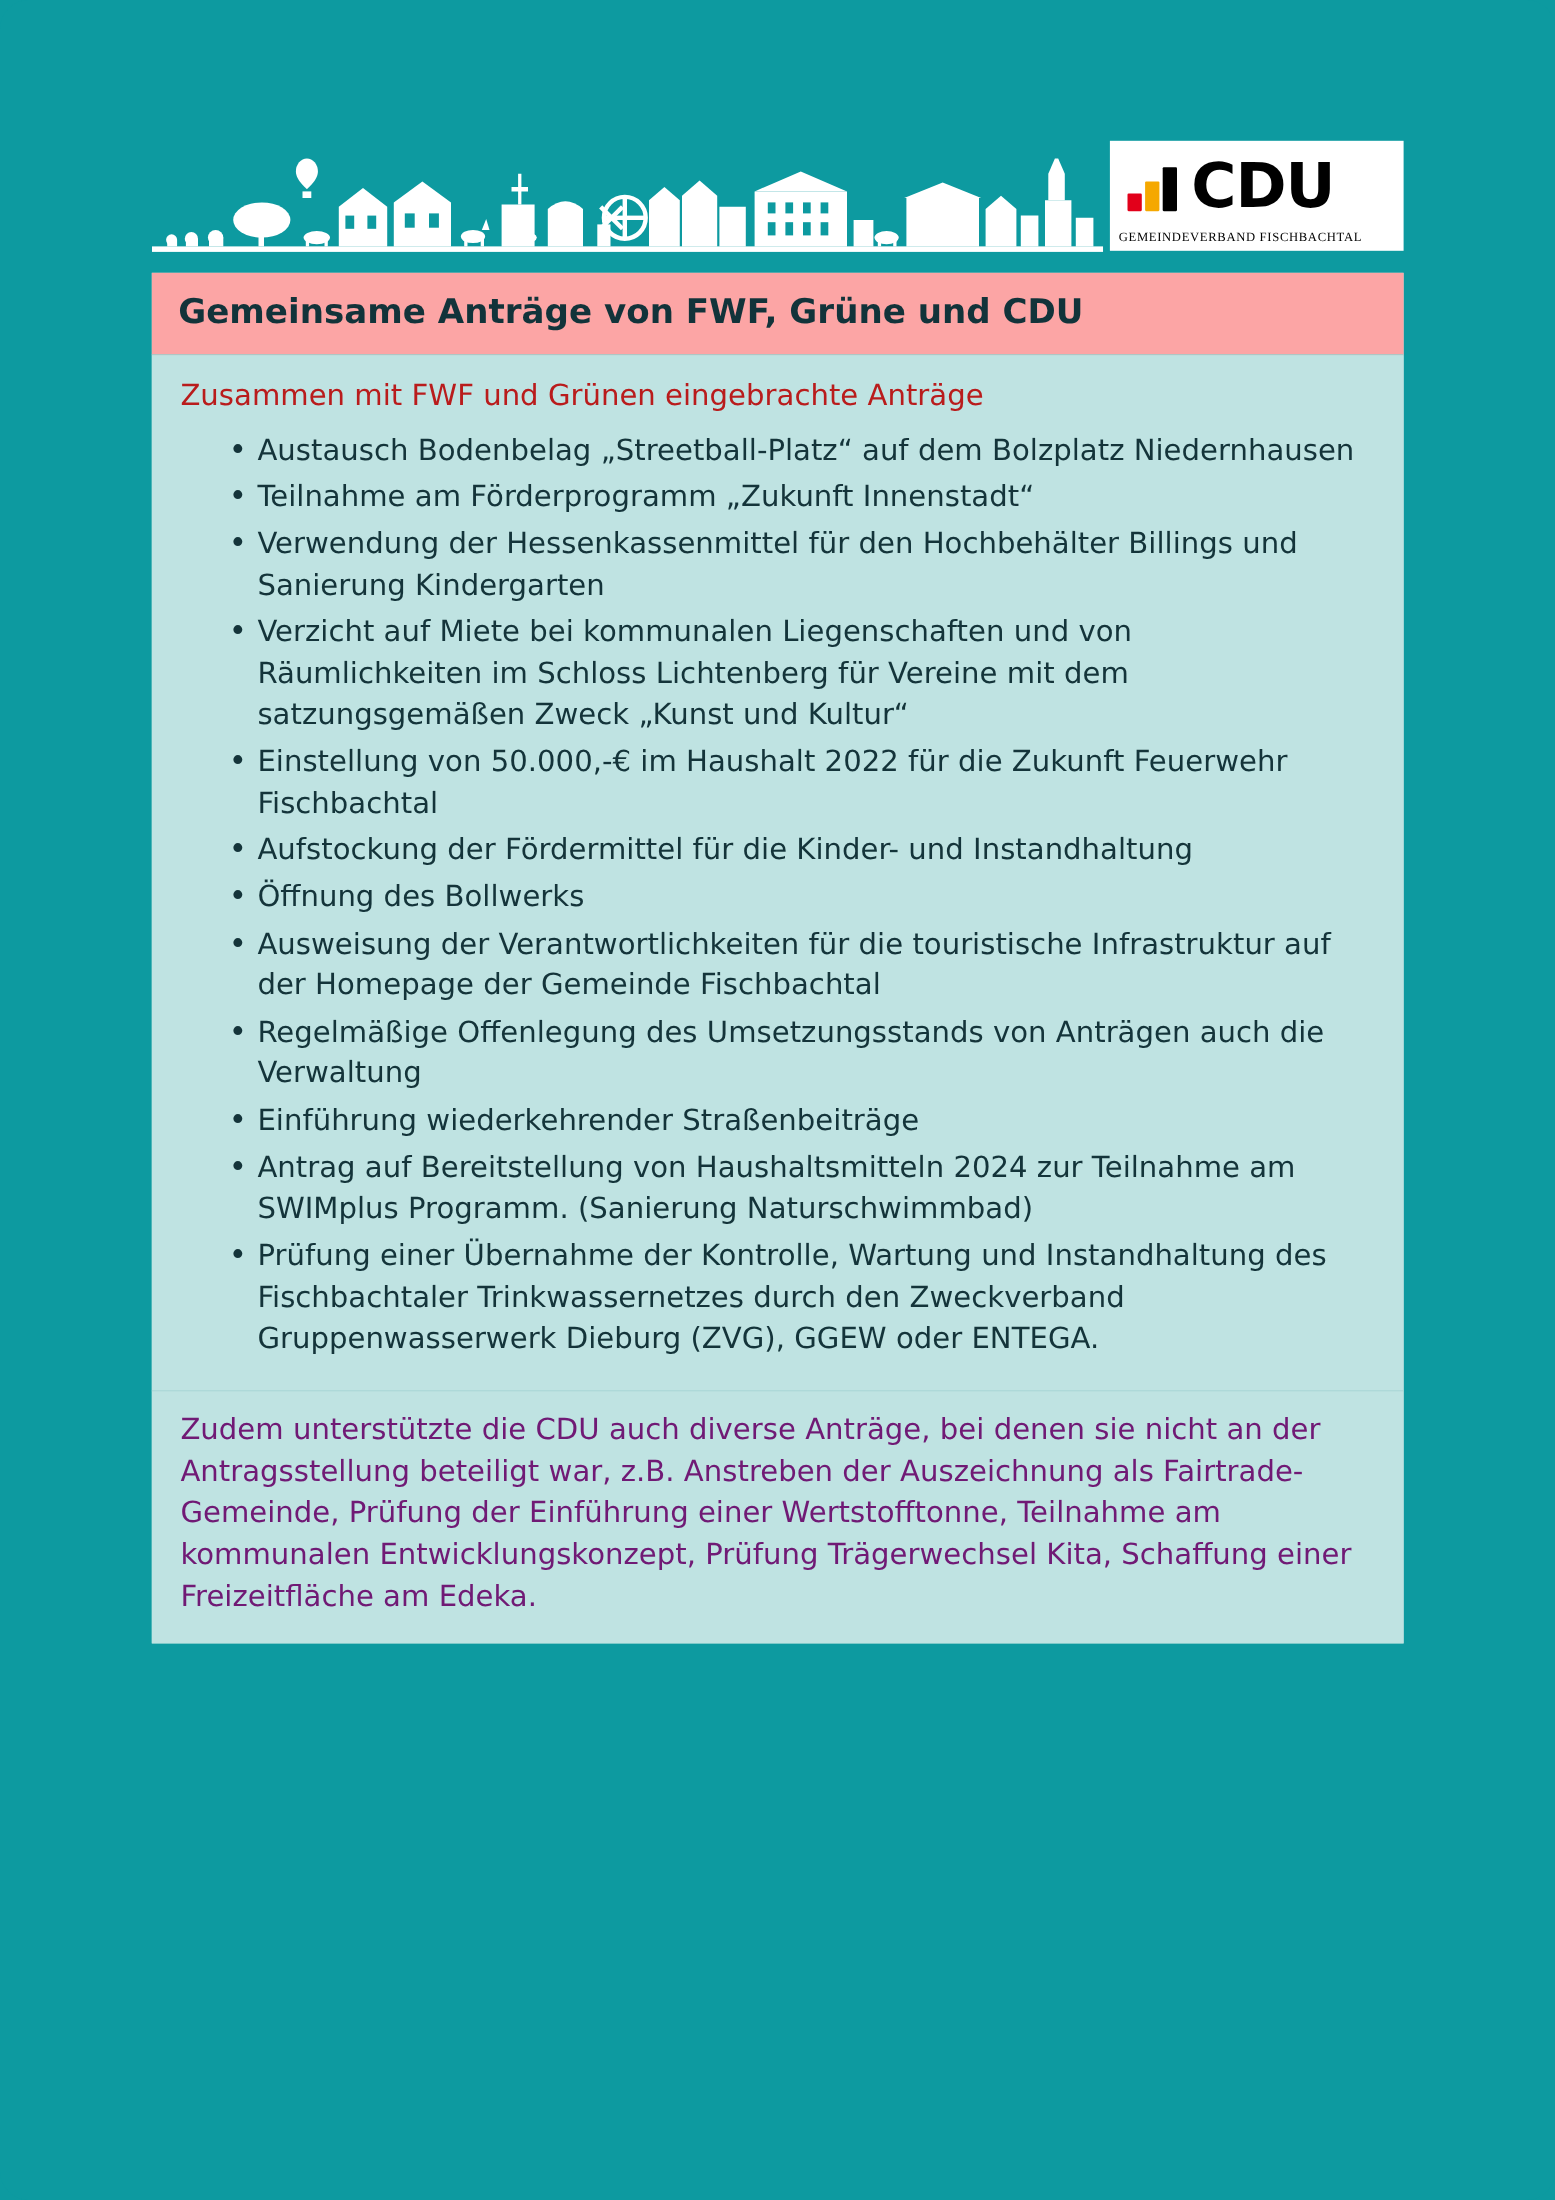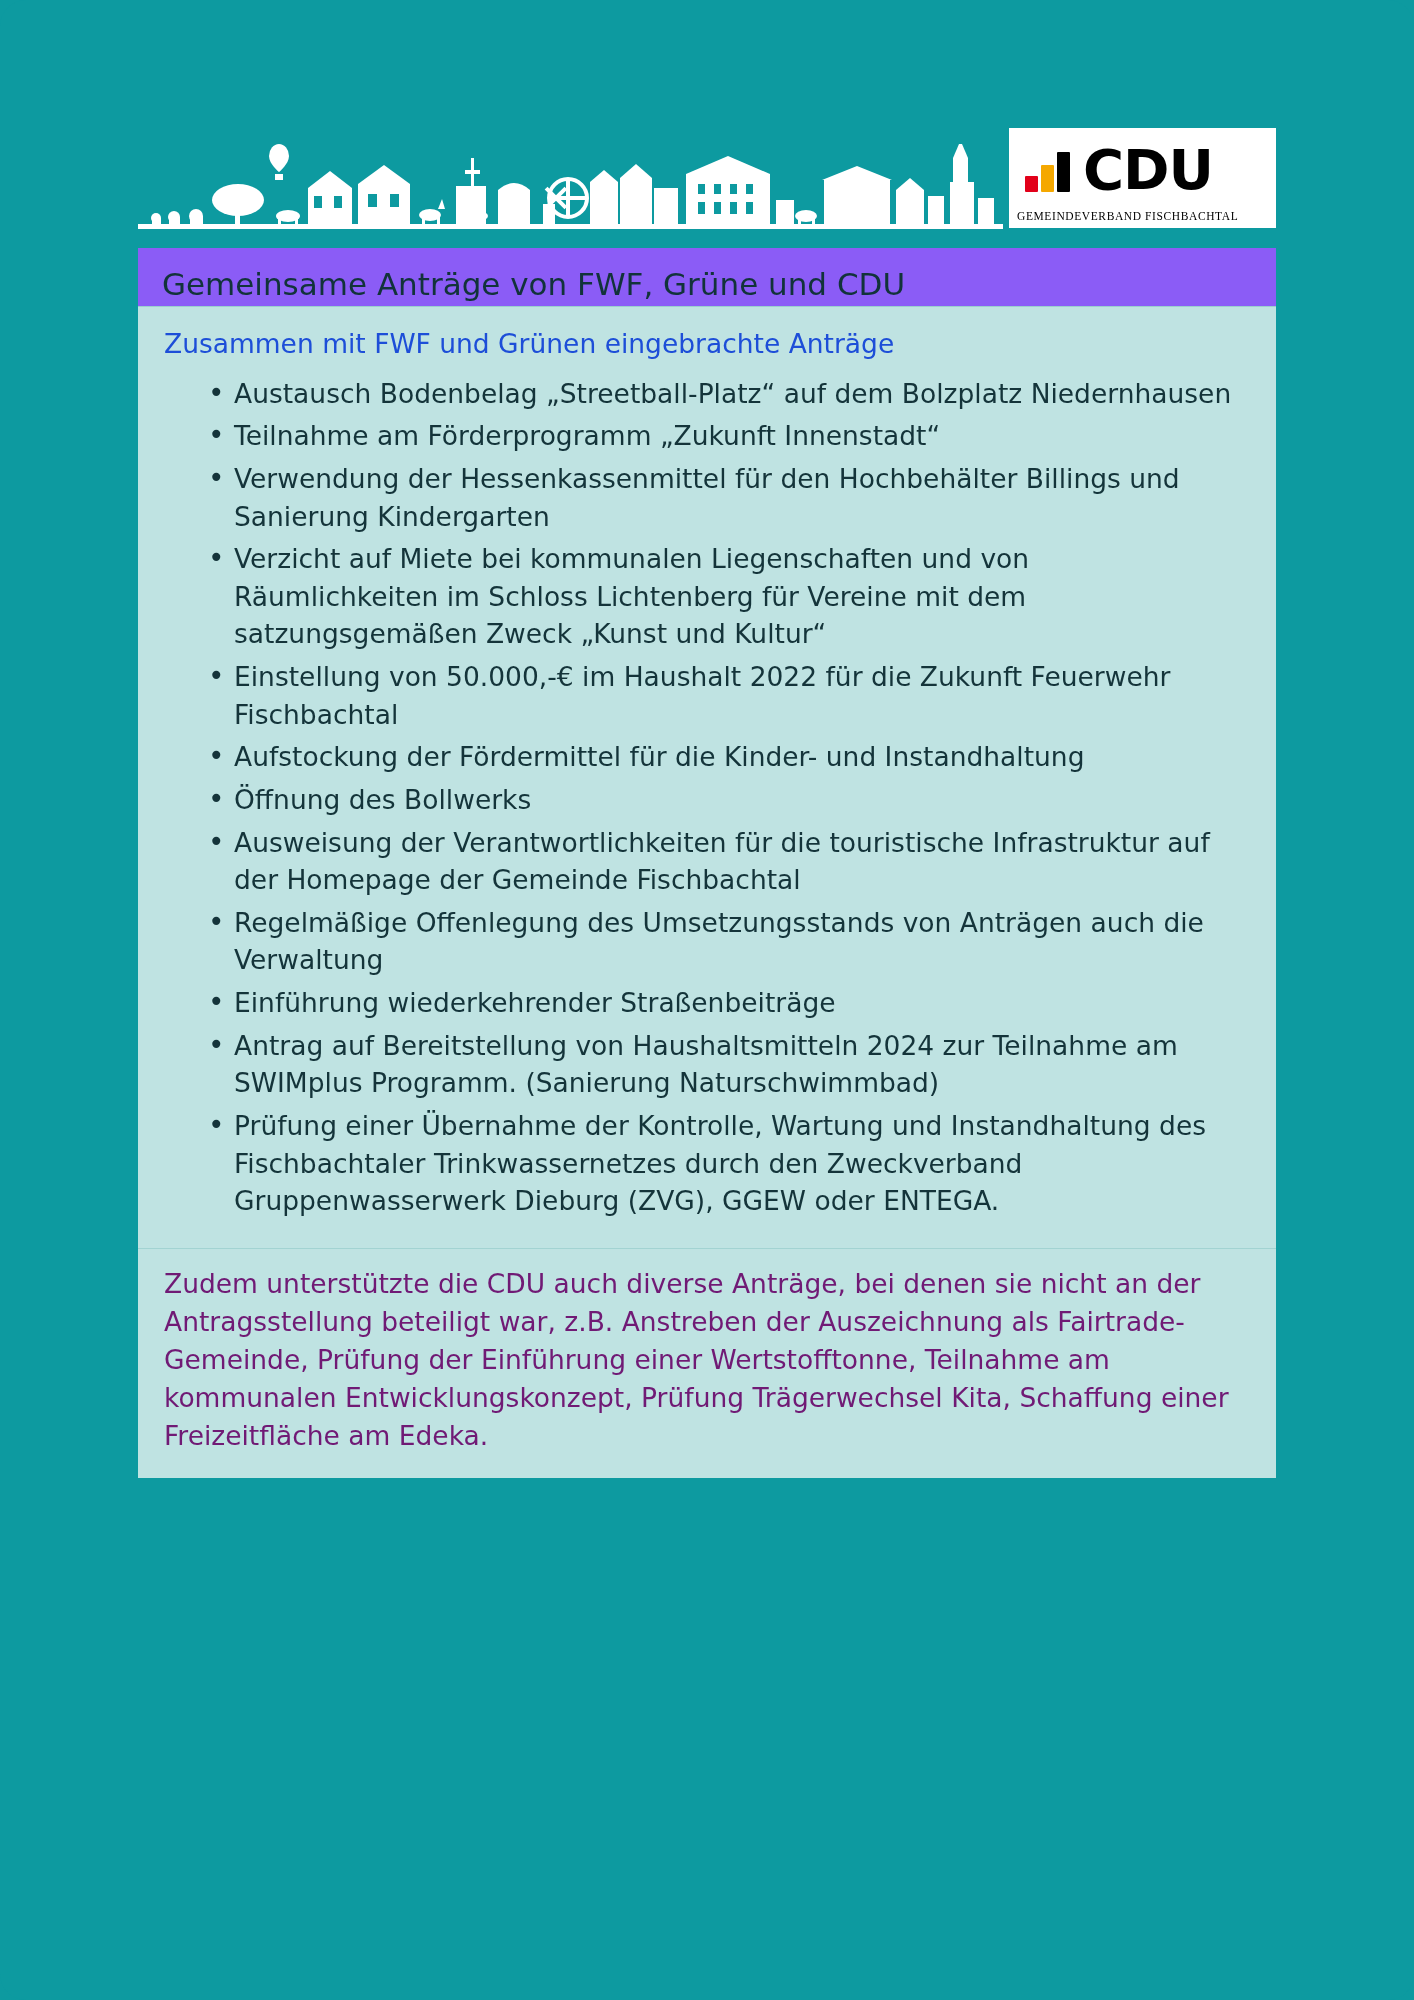--- a/index.html
+++ b/index.html
@@ -99,36 +99,36 @@
 
   
   .card {
     position: absolute;
     left: 138px;
     top: 248px;
     width: 1138px;
     background: #bfe3e2;
   }
   .card-title {
-    background: #8b5cf6;
-    padding: 18px 24px 4px 24px;
+    background: #fca5a5;
+    padding: 18px 24px 20px 24px;
     font-size: 31px;
-    font-weight: normal;
+    font-weight: bold;
     color: #12333a;
     border-bottom: 1px solid #9bcfce;
   }
   .card-body {
     background: #bfe3e2;
     padding: 18px 26px 16px 26px;
     border-bottom: 1px solid #a2d3d2;
   }
   .intro {
     font-size: 26.5px;
     line-height: 1.42;
-    color: #1d4ed8;
+    color: #b91c1c;
     margin: 0 0 2px 0;
   }
   ul.items {
     list-style: none;
     margin: 12px;
     padding: 0 0 0 26px;
   }
   ul.items li {
     position: relative;
     font-size: 26.5px;

